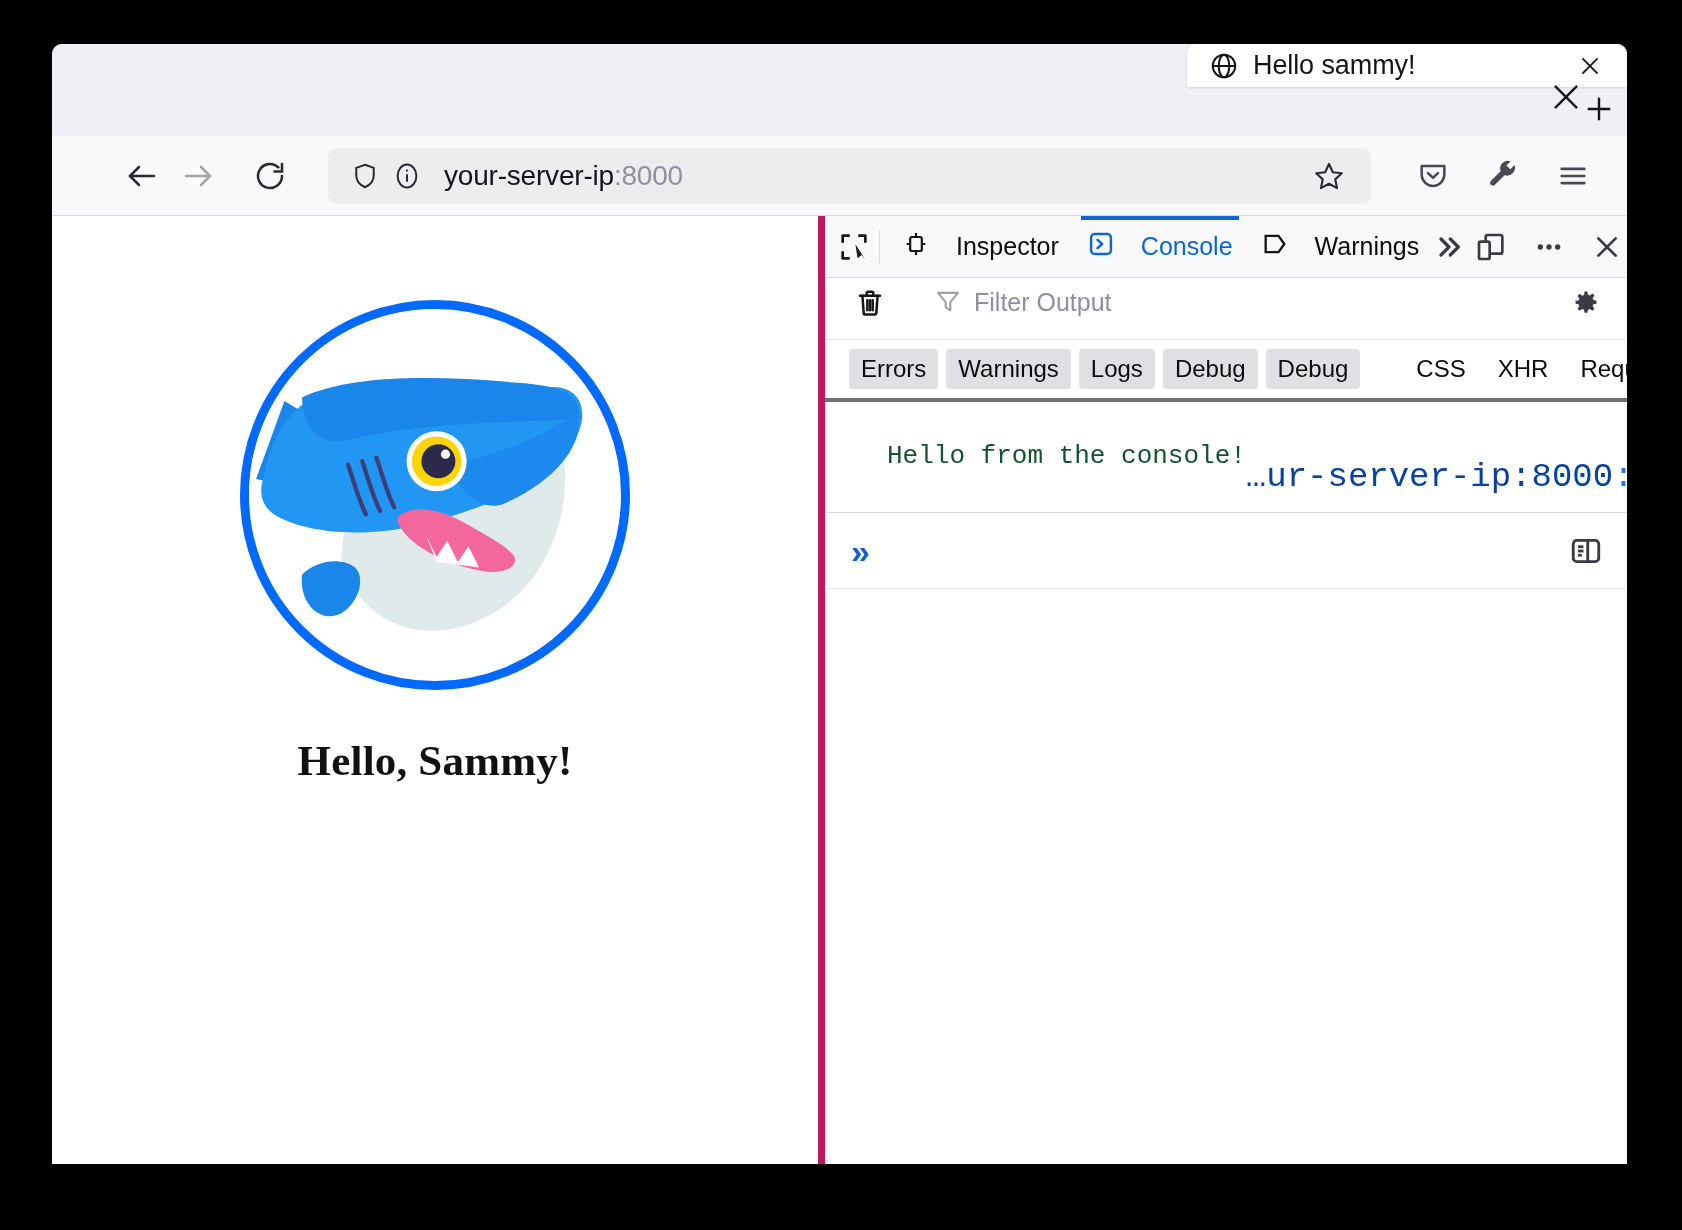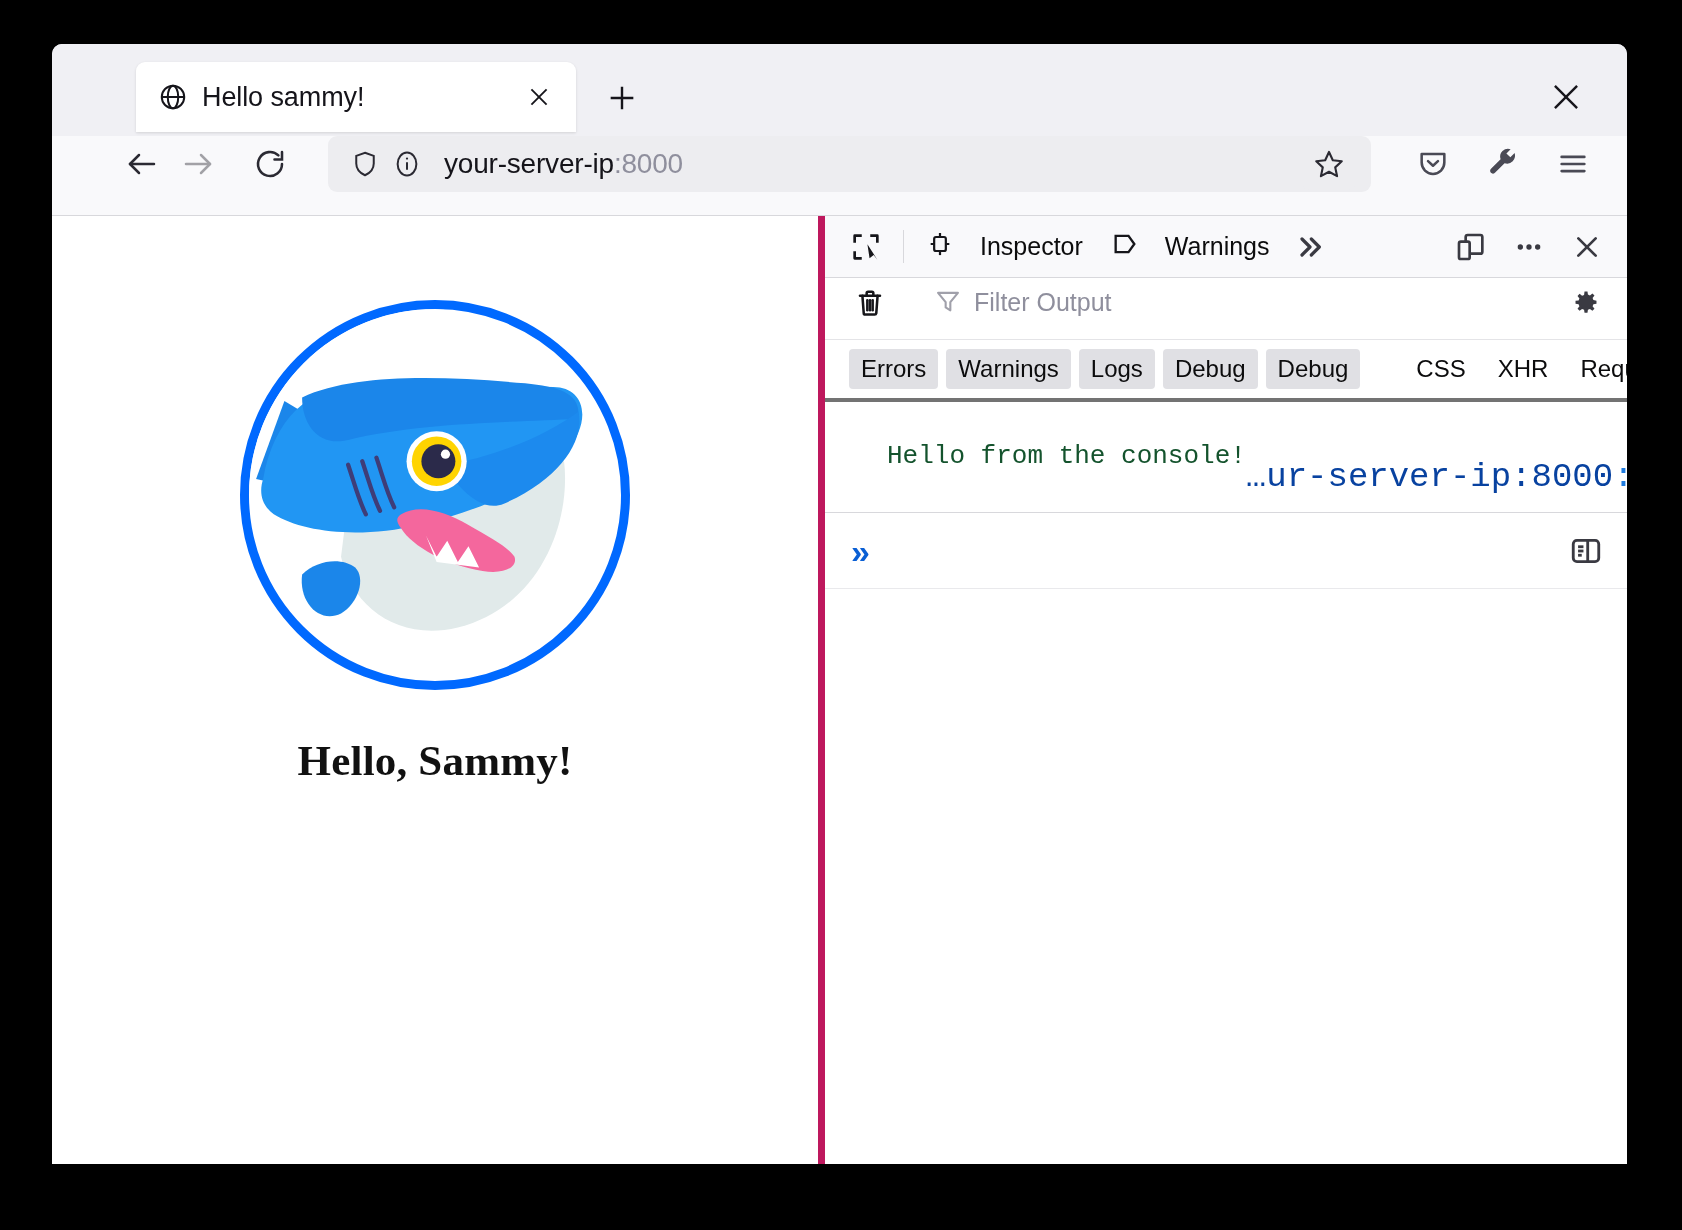--- a/index.html
+++ b/index.html
@@ -28,20 +28,21 @@
 
   
   .tabstrip {
     position: relative;
     height: 92px;
     background: #f0f0f4;
     display: flex;
     align-items: flex-end;
     padding-left: 84px;
     box-sizing: border-box;
+    flex-direction: column;
   }
   .tab {
     width: 440px;
     height: 70px;
     background: #ffffff;
     border-radius: 9px 9px 0 0;
     display: flex;
     align-items: center;
     padding: 0 18px 0 22px;
     box-sizing: border-box;
@@ -96,21 +97,21 @@
     align-items: center;
     justify-content: center;
     border-radius: 5px;
   }
 
   
   .navbar {
     height: 80px;
     background: #f9f9fb;
     display: flex;
-    align-items: flex-start;
+    align-items: center;
     padding: 0 26px 0 62px;
     box-sizing: border-box;
     border-bottom: 1px solid #d8d8dc;
   }
   .navbtn {
     width: 56px;
     height: 56px;
     display: flex;
     align-items: center;
     justify-content: center;
@@ -571,20 +572,29 @@
               <rect x="7" y="6" width="10" height="12" rx="1.6"></rect>
               <line x1="12" y1="2.5" x2="12" y2="6"></line>
                 <line x1="12" y1="18" x2="12" y2="21.5"></line>
               <line x1="4" y1="12" x2="7" y2="12"></line>
                 <line x1="17" y1="12" x2="20" y2="12"></line>
             </svg>
           </span>
           <span>Inspector</span>
         </div>
 
+        <div class="dt-tab active">
+          <span>
+            <svg width="28" height="28" viewBox="0 0 24 24" fill="none" stroke="#0a65d8" stroke-width="2.1" stroke-linecap="round" stroke-linejoin="round">
+              <rect x="3.5" y="3.5" width="17" height="17" rx="3.2"></rect>
+              <polyline points="9,8.5 13,12 9,15.5"></polyline>
+            </svg>
+          </span>
+          <span>Console</span>
+        </div>
 
         <div class="dt-tab">
           <span>
             <svg width="28" height="28" viewBox="0 0 24 24" fill="none" stroke="#16161a" stroke-width="2">
               <path d="M4 5h11l5 7-5 7H4z"></path>
             </svg>
           </span>
           <span>Warnings</span>
         </div>
 

